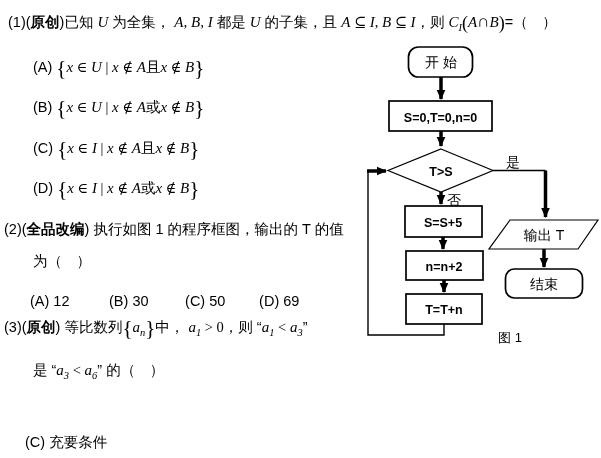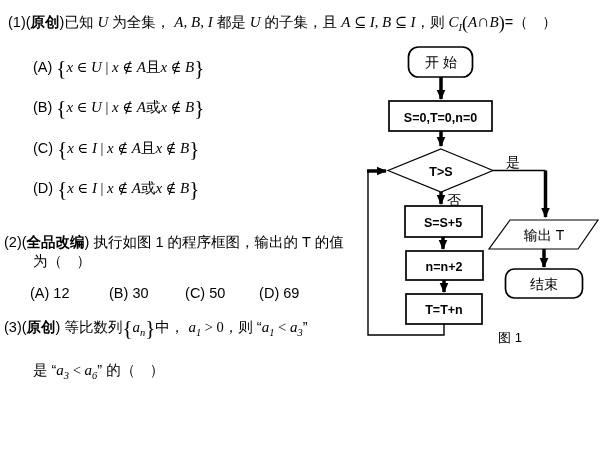--- a/index.html
+++ b/index.html
@@ -14,21 +14,21 @@
   }
   .sg { display:inline; }
   .sg-c { font-family:"Liberation Sans","DejaVu Sans",sans-serif; }
   .sg-b { font-family:"Liberation Sans","DejaVu Sans",sans-serif; font-weight:bold; }
   .sg-i { font-family:"Liberation Serif","DejaVu Serif",serif; font-style:italic; font-size:15px; }
   .sg-sb { font-family:"Liberation Serif","DejaVu Serif",serif; font-style:italic; font-size:10.5px; vertical-align:-4px; }
   .sg-o { font-family:"Liberation Serif","DejaVu Serif",serif; font-size:14.5px; }
   .sg-br { font-family:"Liberation Serif","DejaVu Serif",serif; font-size:21px; vertical-align:-3px; line-height:1; }
   .sg-bg { font-family:"Liberation Serif","DejaVu Serif",serif; font-size:18px; vertical-align:-2px; line-height:1; }
   .sg-cp { font-family:"Liberation Serif","DejaVu Serif",serif; font-size:17px; line-height:1; }
-  .optcell { display:inline-block; }
+  .optcell { display:inline-block;margin-top:8px; }
   .w75 { width:75px; } .w72 { width:72px; } .w70 { width:70px; }
   svg.flow { position:absolute; left:0; top:0; }
   svg.flow text {
     fill:#000; text-anchor:middle;
     font-family:"Liberation Sans","DejaVu Sans",sans-serif;
   }
   svg.flow text.formula { font-weight:bold; font-size:12.5px; }
   svg.flow text.cjk { font-size:14px; }
   svg.flow text.cap { font-size:13px; }
   svg.flow .shape { fill:#fff; stroke:#000; }
@@ -37,31 +37,32 @@
 <body>
 
 <div class="page">
 
   <div class="line" style="left:8px; top:12px;"><span class="sg sg-c">(1)(</span><span class="sg sg-b">原创</span><span class="sg sg-c">)已知 </span><span class="sg sg-i">U</span><span class="sg sg-c"> 为全集， </span><span class="sg sg-i">A, B, I</span><span class="sg sg-c"> 都是 </span><span class="sg sg-i">U</span><span class="sg sg-c"> 的子集，且 </span><span class="sg sg-i">A</span><span class="sg sg-o"> ⊆ </span><span class="sg sg-i">I</span><span class="sg sg-o">, </span><span class="sg sg-i">B</span><span class="sg sg-o"> ⊆ </span><span class="sg sg-i">I</span><span class="sg sg-c">，则 </span><span class="sg sg-i">C</span><span class="sg sg-sb">I</span><span class="sg sg-bg">(</span><span class="sg sg-i">A</span><span class="sg sg-cp">∩</span><span class="sg sg-i">B</span><span class="sg sg-bg">)</span><span class="sg sg-c">=（　）</span></div>
   <div class="line" style="left:33px; top:57px;"><span class="sg sg-c">(A)  </span><span class="sg sg-br">{</span><span class="sg sg-i">x</span><span class="sg sg-o"> ∈ </span><span class="sg sg-i">U</span><span class="sg sg-o"> | </span><span class="sg sg-i">x</span><span class="sg sg-o"> ∉ </span><span class="sg sg-i">A</span><span class="sg sg-c">且</span><span class="sg sg-i">x</span><span class="sg sg-o"> ∉ </span><span class="sg sg-i">B</span><span class="sg sg-br">}</span></div>
   <div class="line" style="left:33px; top:97px;"><span class="sg sg-c">(B)  </span><span class="sg sg-br">{</span><span class="sg sg-i">x</span><span class="sg sg-o"> ∈ </span><span class="sg sg-i">U</span><span class="sg sg-o"> | </span><span class="sg sg-i">x</span><span class="sg sg-o"> ∉ </span><span class="sg sg-i">A</span><span class="sg sg-c">或</span><span class="sg sg-i">x</span><span class="sg sg-o"> ∉ </span><span class="sg sg-i">B</span><span class="sg sg-br">}</span></div>
   <div class="line" style="left:33px; top:138px;"><span class="sg sg-c">(C)  </span><span class="sg sg-br">{</span><span class="sg sg-i">x</span><span class="sg sg-o"> ∈ </span><span class="sg sg-i">I</span><span class="sg sg-o"> | </span><span class="sg sg-i">x</span><span class="sg sg-o"> ∉ </span><span class="sg sg-i">A</span><span class="sg sg-c">且</span><span class="sg sg-i">x</span><span class="sg sg-o"> ∉ </span><span class="sg sg-i">B</span><span class="sg sg-br">}</span></div>
   <div class="line" style="left:33px; top:178px;"><span class="sg sg-c">(D)  </span><span class="sg sg-br">{</span><span class="sg sg-i">x</span><span class="sg sg-o"> ∈ </span><span class="sg sg-i">I</span><span class="sg sg-o"> | </span><span class="sg sg-i">x</span><span class="sg sg-o"> ∉ </span><span class="sg sg-i">A</span><span class="sg sg-c">或</span><span class="sg sg-i">x</span><span class="sg sg-o"> ∉ </span><span class="sg sg-i">B</span><span class="sg sg-br">}</span></div>
 
-  <div class="line" style="left:4px; top:219px;margin-top:13px;"><span class="sg sg-c">(2)(</span><span class="sg sg-b">全品改编</span><span class="sg sg-c">) 执行如图 1 的程序框图，输出的 T 的值</span></div>
+  <div class="line" style="left:4px; top:219px;"><span class="sg sg-c">(2)(</span><span class="sg sg-b">全品改编</span><span class="sg sg-c">) 执行如图 1 的程序框图，输出的 T 的值</span></div>
   <div class="line" style="left:33px; top:251px;"><span class="sg sg-c">为（　）</span></div>
   <div class="line" style="left:30px; top:283px;">
     <span class="optcell w75">(A) 12</span>
     <span class="optcell w72">(B) 30</span>
     <span class="optcell w70">(C) 50</span>
     <span class="optcell">(D) 69</span>
   </div>
 
   <div class="line" style="left:4px; top:317px;"><span class="sg sg-c">(3)(</span><span class="sg sg-b">原创</span><span class="sg sg-c">) 等比数列</span><span class="sg sg-br">{</span><span class="sg sg-i">a</span><span class="sg sg-sb">n</span><span class="sg sg-br">}</span><span class="sg sg-c">中， </span><span class="sg sg-i">a</span><span class="sg sg-sb">1</span><span class="sg sg-o"> &gt; 0</span><span class="sg sg-c">，则 “</span><span class="sg sg-i">a</span><span class="sg sg-sb">1</span><span class="sg sg-o"> &lt; </span><span class="sg sg-i">a</span><span class="sg sg-sb">3</span><span class="sg sg-c">”</span></div>
   <div class="line" style="left:33px; top:360px;"><span class="sg sg-c">是 “</span><span class="sg sg-i">a</span><span class="sg sg-sb">3</span><span class="sg sg-o"> &lt; </span><span class="sg sg-i">a</span><span class="sg sg-sb">6</span><span class="sg sg-c">” 的（　）</span></div>
+  <div class="line" style="left:25px; top:432px;">(C) 充要条件</div>
 
   <svg class="flow" width="601" height="458" viewBox="0 0 601 458">
     <defs>
       <marker id="ah" markerUnits="userSpaceOnUse" markerWidth="12" markerHeight="11" refX="9.5" refY="5" orient="auto">
         <path d="M0,0.5 L10.5,5 L0,9.5 Z" fill="#000"></path>
       </marker>
     </defs>
 
     <line x1="441" y1="77" x2="441" y2="99" stroke="#000" stroke-width="3.5" marker-end="url(#ah)"></line>
     <line x1="441" y1="131" x2="441" y2="146" stroke="#000" stroke-width="3.5" marker-end="url(#ah)"></line>

